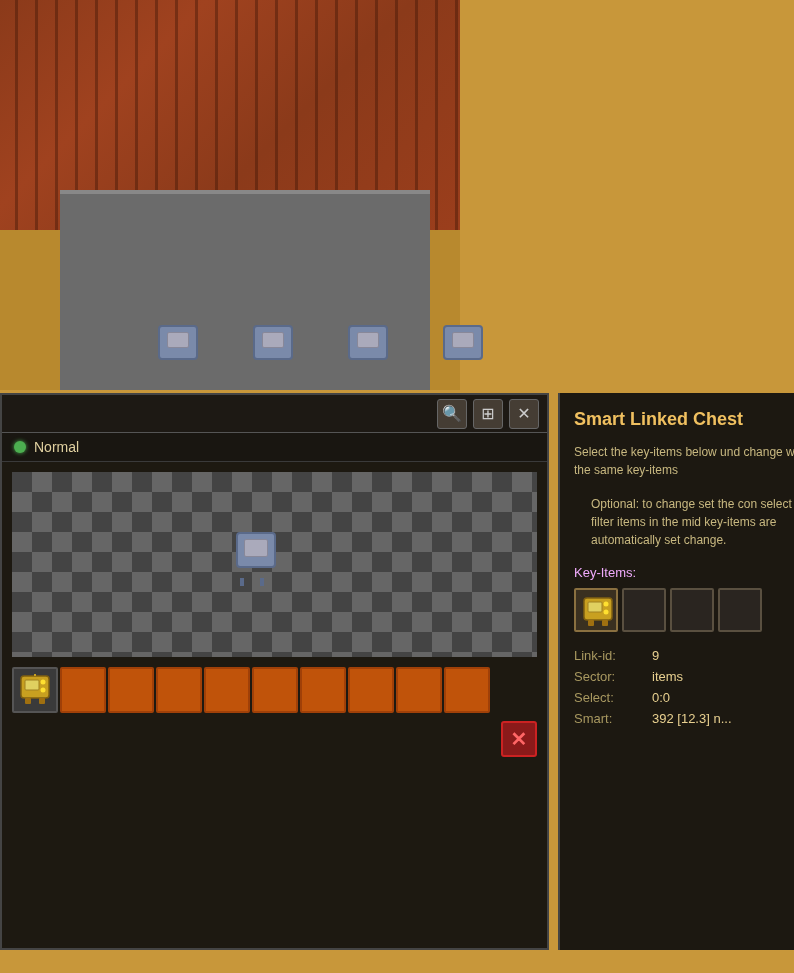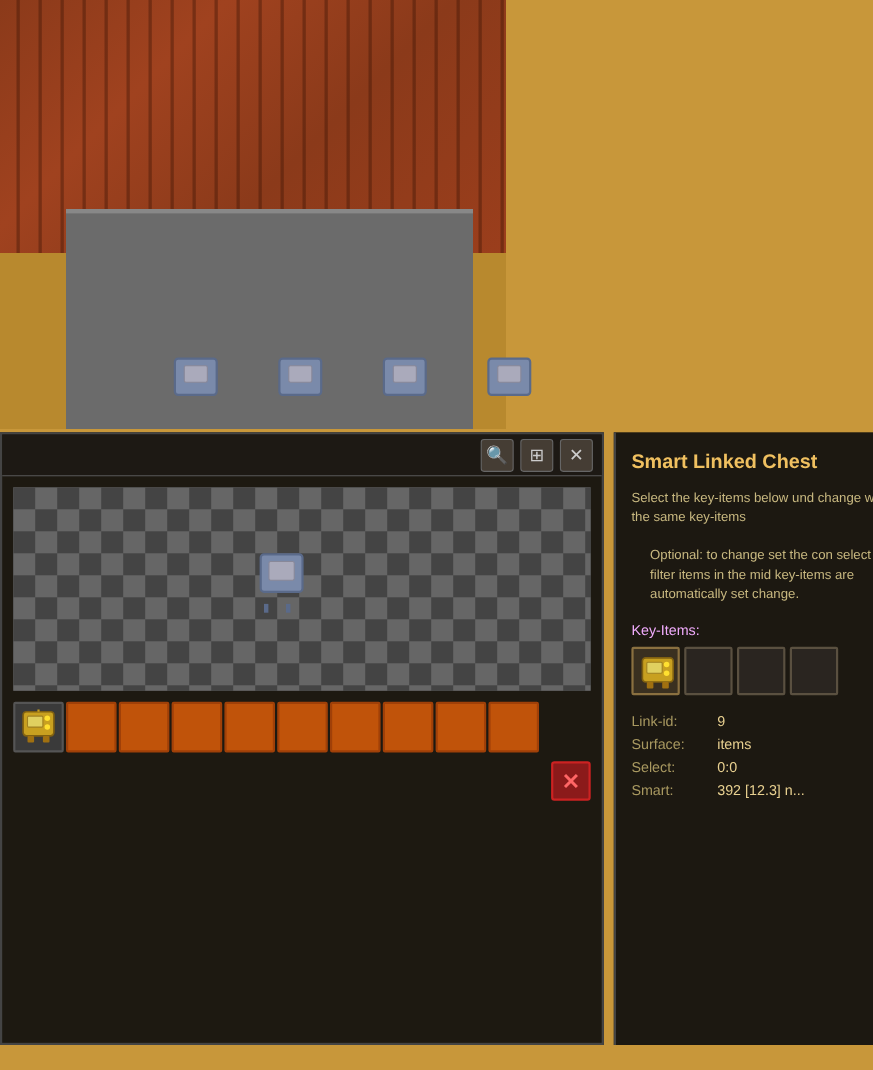--- a/index.html
+++ b/index.html
@@ -453,20 +453,24 @@
 </div>
 
 <div class="ui-panel">
 
   <div class="panel-header">
     <div class="header-btn">🔍</div>
     <div class="header-btn">⊞</div>
     <div class="header-btn">✕</div>
   </div>
 
+  <div class="status-bar">
+    <div class="status-dot"></div>
+    <span class="status-text">Normal</span>
+  </div>
 
   <div class="inventory-area">
     <div class="checkerboard"></div>
 
     <div class="entity-robot">
       <div class="entity-robot-body">
         <div class="entity-robot-screen"></div>
       </div>
       <div class="entity-robot-legs"></div>
     </div>
@@ -542,21 +546,21 @@
     <div class="key-slot"></div>
     <div class="key-slot"></div>
   </div>
 
   <div class="info-stats">
     <div class="stat-row">
       <span class="stat-label">Link-id:</span>
       <span class="stat-value">9</span>
     </div>
     <div class="stat-row">
-      <span class="stat-label">Surface:</span>
+      <span class="stat-label">Sector:</span>
       <span class="stat-value">items</span>
     </div>
     <div class="stat-row">
       <span class="stat-label">Select:</span>
       <span class="stat-value">0:0</span>
     </div>
     <div class="stat-row">
       <span class="stat-label">Smart:</span>
       <span class="stat-value">392 [12.3]  n...</span>
     </div>

